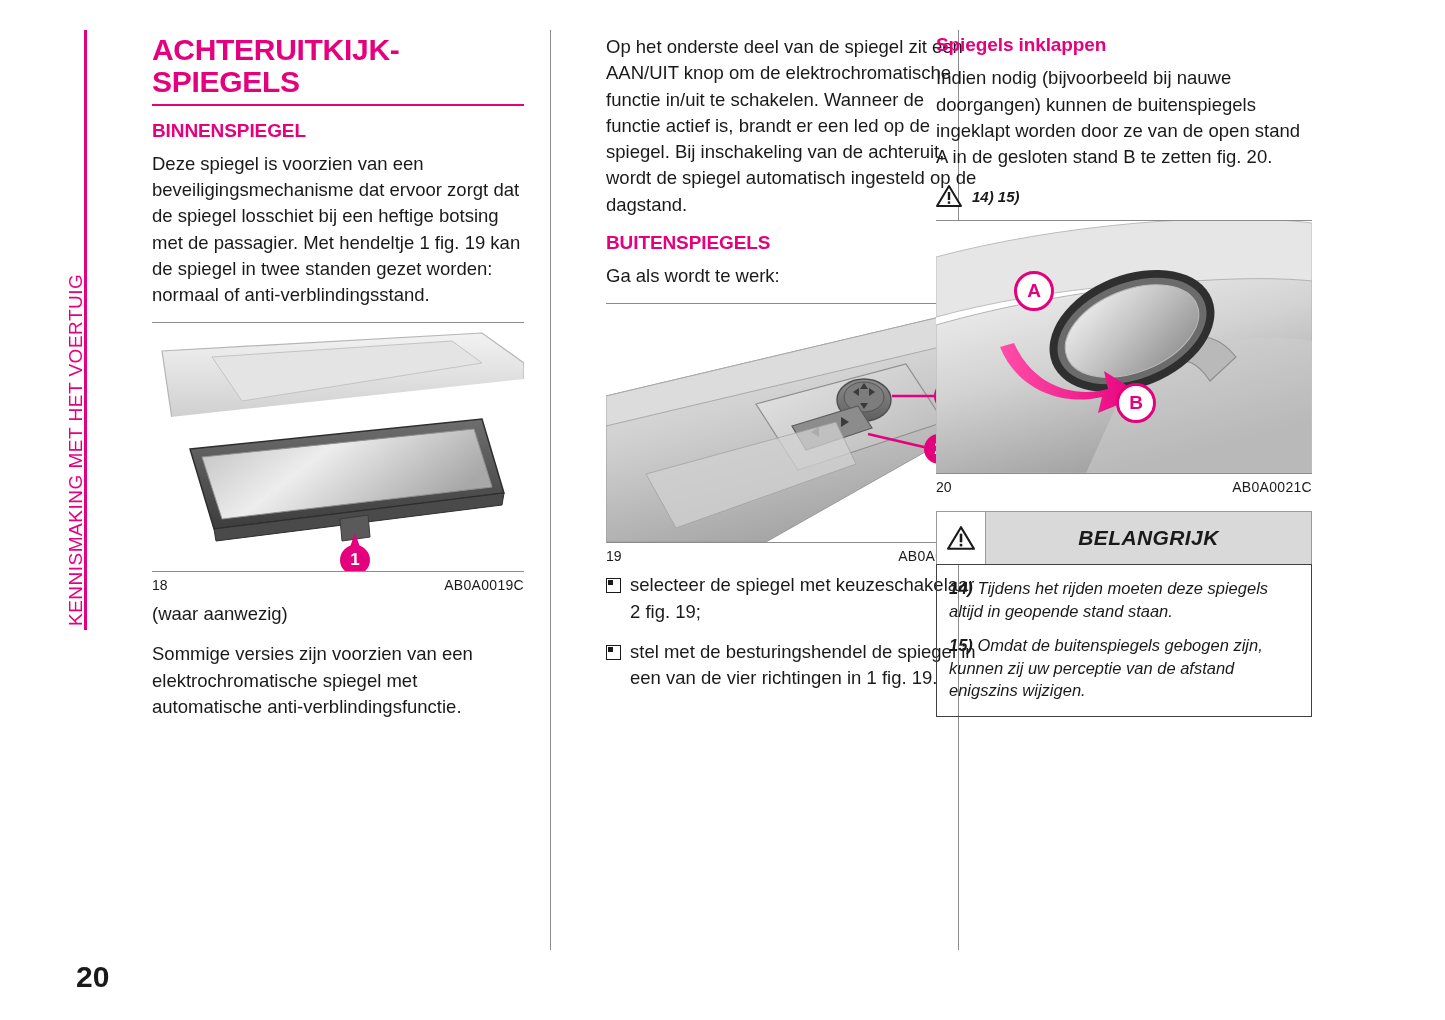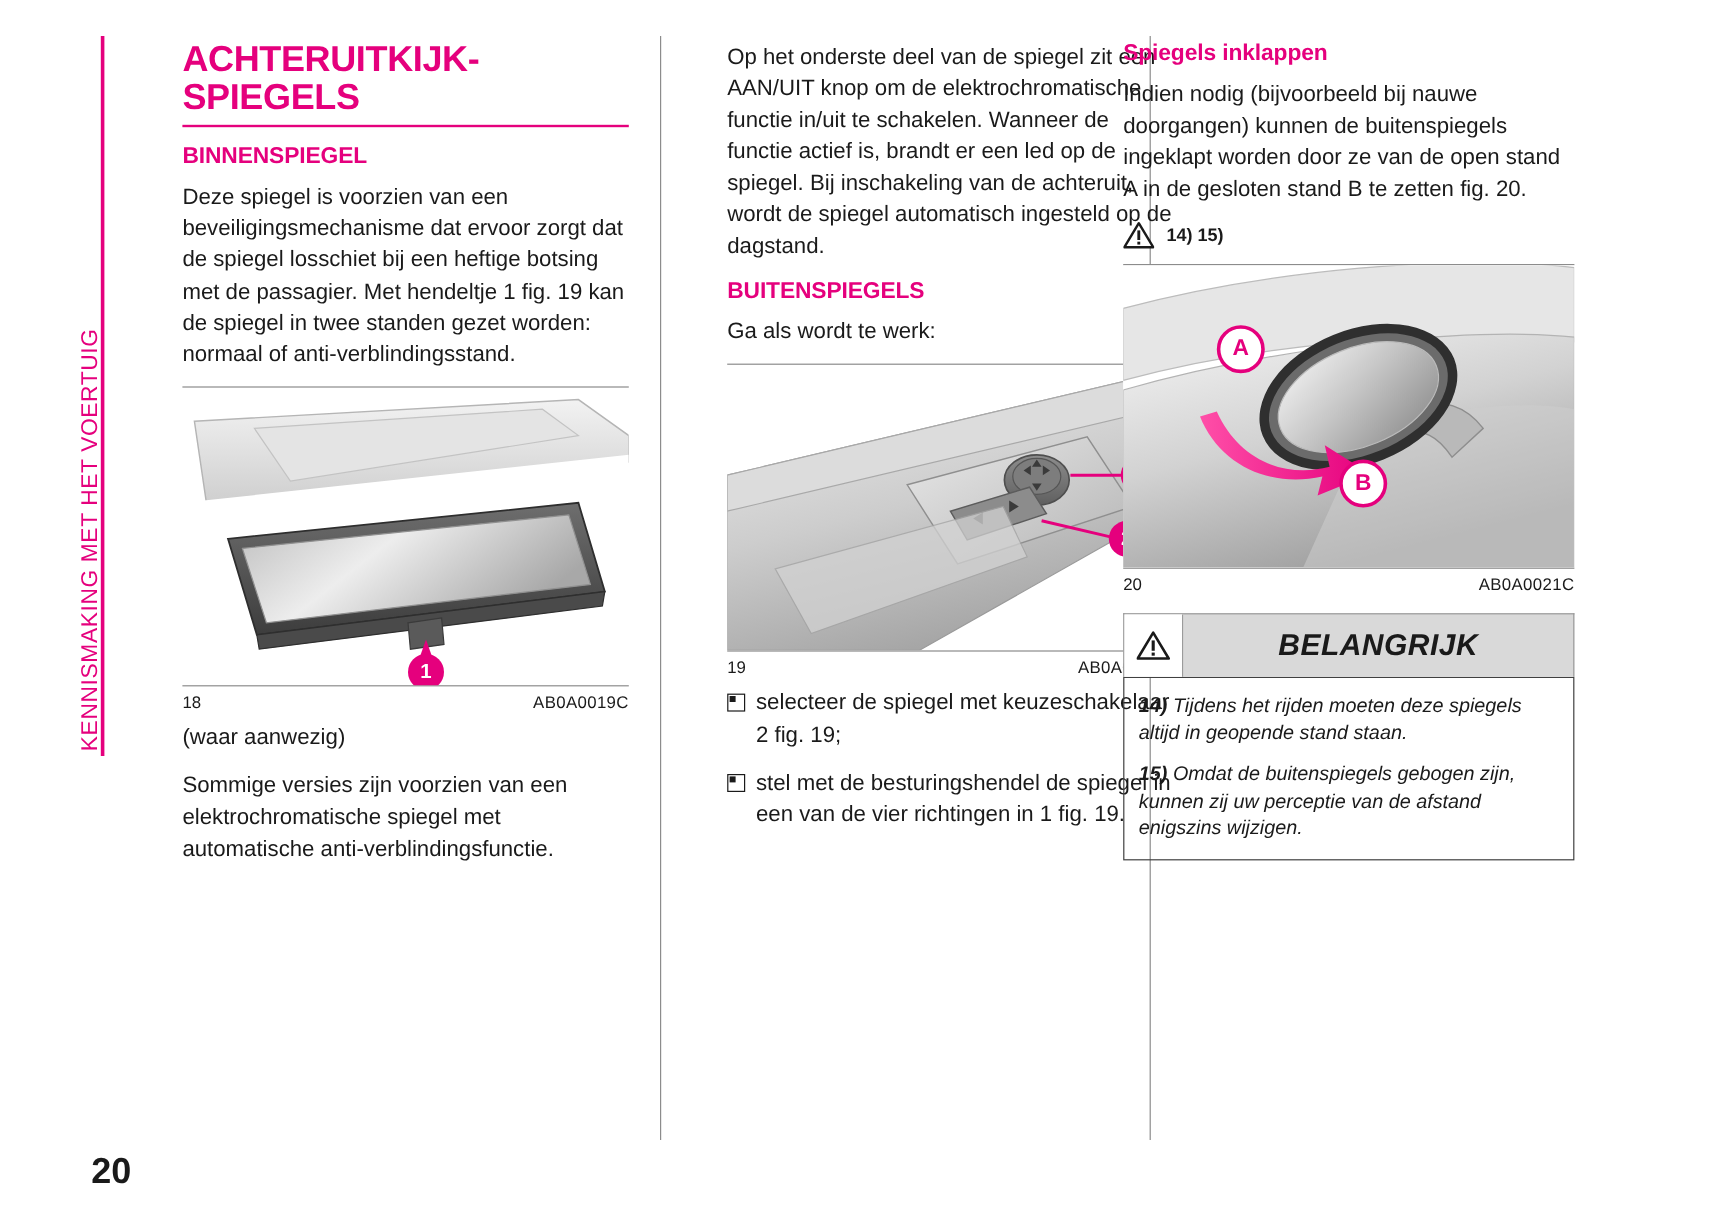--- a/index.html
+++ b/index.html
@@ -146,20 +146,21 @@
     gap: 10px;
     margin: 6px 0 12px 0;
   }
   .warn-tri {
     width: 26px;
     height: 24px;
   }
   .warn-refs {
     font-size: 15px;
     font-weight: bold;
+    font-style: italic;
   }
   
   .important-head {
     background: #d9d9d9;
     border: 1px solid #9b9b9b;
     border-bottom: none;
     height: 52px;
     display: flex;
     align-items: center;
     position: relative;
@@ -169,21 +170,21 @@
     display: flex;
     justify-content: center;
     align-items: center;
     border-right: 1px solid #9b9b9b;
     height: 100%;
     background: #ffffff;
   }
   .important-title {
     flex: 1;
     text-align: center;
-    font-size: 25px;
+    font-size: 21px;
     font-weight: bold;
     font-style: italic;
     letter-spacing: 0.4px;
   }
   .important-body {
     border: 1px solid #404040;
     padding: 12px 12px 14px 12px;
   }
   .note {
     font-size: 16.5px;

